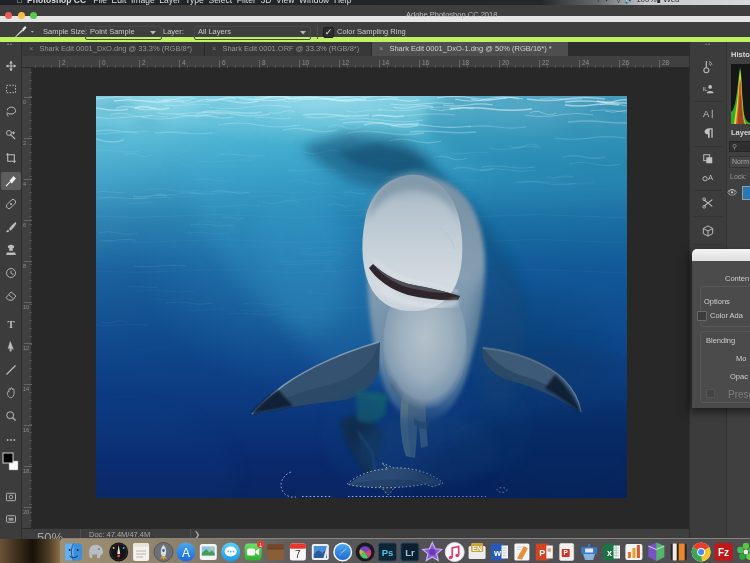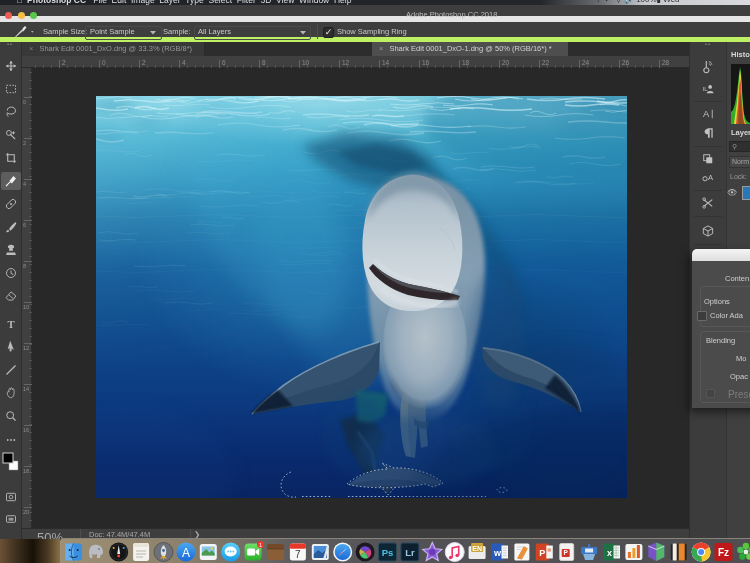--- a/index.html
+++ b/index.html
@@ -366,33 +366,34 @@
     <path d="M10.5 5.5 L3 12 L2 12.5 L2.7 11 L9.2 4.2 Z" fill="#cfcfcf"></path>
     <path d="M9.5 3.5 L12 1 L13.5 2.5 L11 5.5 L10 6.5 Z" fill="#e6e6e6"></path>
     <path d="M18 6 l2.6 0 l-1.3 1.8 z" fill="#bbb"></path>
   </svg>
   <div class="abs txt" style="left:43px;top:5px;">Sample Size:</div>
   <div class="abs" style="left:85px;top:4px;width:75px;height:12px;border:1px solid #4a4a4a;border-radius:2px;"></div>
       <div class="abs txt" style="left:90px;top:5px;">Point Sample</div>
   <svg class="abs" style="left:149px;top:8px" width="8" height="6">
         <path d="M1 1 l3 3.4 l3-3.4z" fill="#b5b5b5"></path>
       </svg>
-  <div class="abs txt" style="left:163px;top:5px;">Sample:</div>
+  <div class="abs txt" style="left:163px;top:5px;">Layer:</div>
   <div class="abs" style="left:194px;top:4px;width:115px;height:12px;border:1px solid #4a4a4a;border-radius:2px;"></div>
       <div class="abs txt" style="left:198px;top:5px;">All Layers</div>
   <svg class="abs" style="left:299px;top:8px" width="8" height="6">
         <path d="M1 1 l3 3.4 l3-3.4z" fill="#b5b5b5"></path>
       </svg>
   <div class="abs" style="left:317px;top:3px;width:1px;height:14px;background:#4e4e4e;"></div>
   <div class="abs" style="left:323px;top:5px;width:9px;height:9px;background:#2d2d2d;border:1px solid #1f1f1f;border-radius:2px;color:#e8e8e8;font-size:9px;line-height:9px;text-align:center;">✓</div>
-  <div class="abs txt" style="left:337px;top:5px;">Show Sampling Ring</div>
+  <div class="abs txt" style="left:337px;top:5px;">Color Sampling Ring</div>
 </div>
 
 <div class="abs" style="left:22px;top:42px;width:667px;height:14px;background:#2d2d2d;" id="tabbar">
   <div class="abs" style="left:0;top:0;width:182px;height:14px;background:#383838;border-right:1px solid #2a2a2a;color:#969696;font-size:7.5px;line-height:14px;white-space:nowrap;overflow:hidden;"><span style="margin-left:7px;color:#7e7e7e;">×</span><span style="margin-left:6px;">Shark Edit 0001_DxO.dng @ 33.3% (RGB/8*)</span></div>
+  <div class="abs" style="left:183px;top:0;width:166px;height:14px;background:#383838;border-right:1px solid #2a2a2a;color:#969696;font-size:7.5px;line-height:14px;white-space:nowrap;overflow:hidden;"><span style="margin-left:7px;color:#7e7e7e;">×</span><span style="margin-left:6px;">Shark Edit 0001.ORF @ 33.3% (RGB/8*)</span></div>
   <div class="abs" style="left:350px;top:0;width:196px;height:14px;background:#4e4e4e;color:#d2d2d2;font-size:7.5px;line-height:14px;white-space:nowrap;overflow:hidden;"><span style="margin-left:7px;color:#9a9a9a;">×</span><span style="margin-left:6px;">Shark Edit 0001_DxO-1.dng @ 50% (RGB/16*) *</span></div>
 </div>
 
 <div class="abs" style="left:22px;top:56px;width:667px;height:12px;background:#404040;border-bottom:1px solid #2b2b2b;box-sizing:border-box;" id="hruler">
       <svg width="667" height="12" style="position:absolute;left:0;top:0;">
         <rect x="13" y="9" width="1" height="3" fill="#525252"></rect>
         <rect x="21" y="9" width="1" height="3" fill="#525252"></rect>
         <rect x="29" y="9" width="1" height="3" fill="#525252"></rect>
         <rect x="37" y="9" width="1" height="3" fill="#525252"></rect>
         <rect x="45" y="9" width="1" height="3" fill="#525252"></rect>

